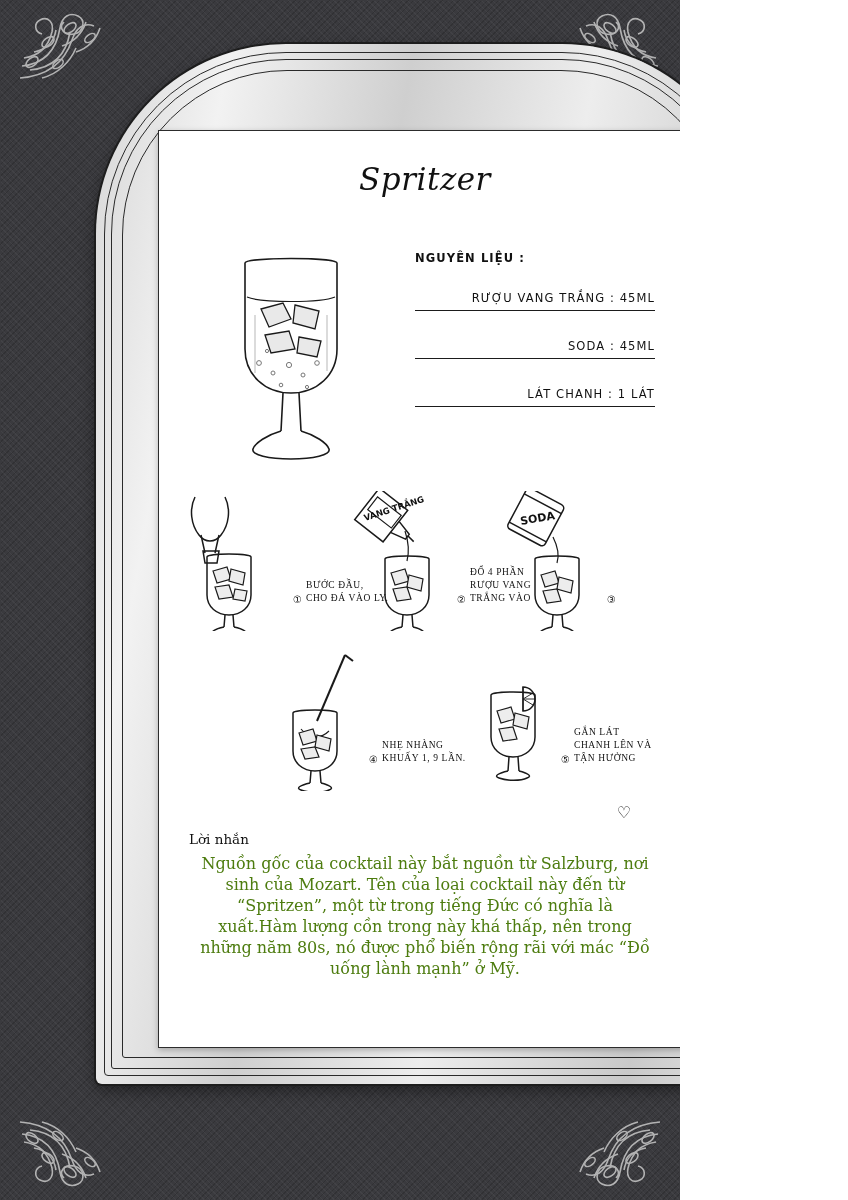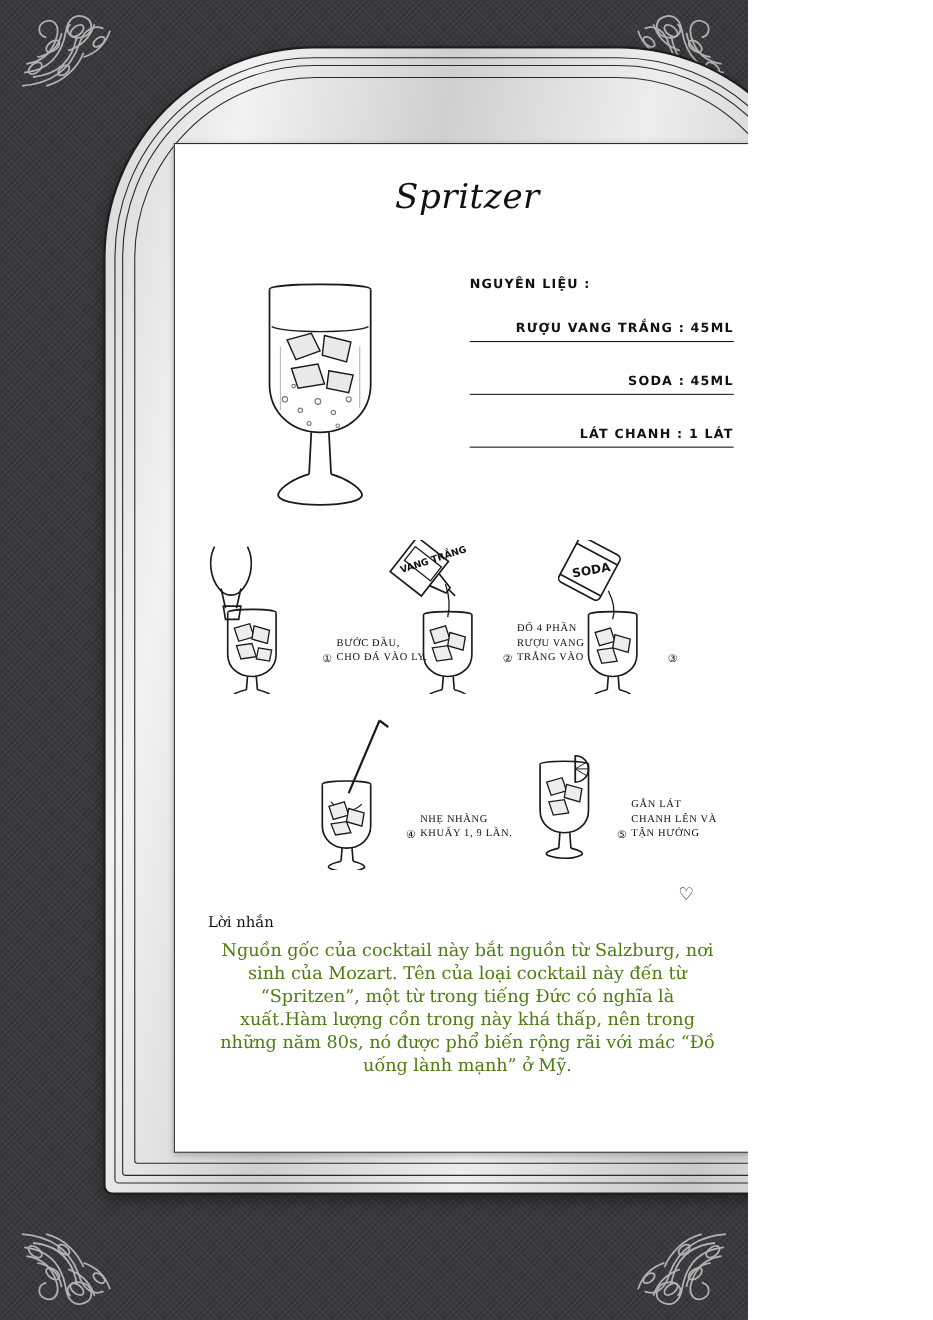--- a/index.html
+++ b/index.html
@@ -91,39 +91,39 @@
     font-style: italic;
     font-size: 31px;
     color: #111;
     margin-top: 30px;
     letter-spacing: 0.5px;
   }
 
   
   .ingredients {
     position: absolute;
-    left: 268px;
+    left: 256px;
     top: 120px;
     width: 240px;
   }
   .ing-head {
     font-family: "DejaVu Sans", sans-serif;
     font-weight: bold;
     font-size: 11.5px;
     letter-spacing: 1.1px;
     color: #111;
     margin-bottom: 26px;
   }
   .ing-row {
     text-align: right;
     border-bottom: 1.6px solid #1b1b1b;
     padding-bottom: 5px;
     margin-bottom: 28px;
     font-family: "DejaVu Sans", sans-serif;
-    font-weight: bold;
+    font-weight: normal;
     font-size: 11.5px;
     letter-spacing: 1.1px;
     color: #111;
   }
 
   
   .hero-glass {
     position: absolute;
     left: 52px;
     top: 122px;

